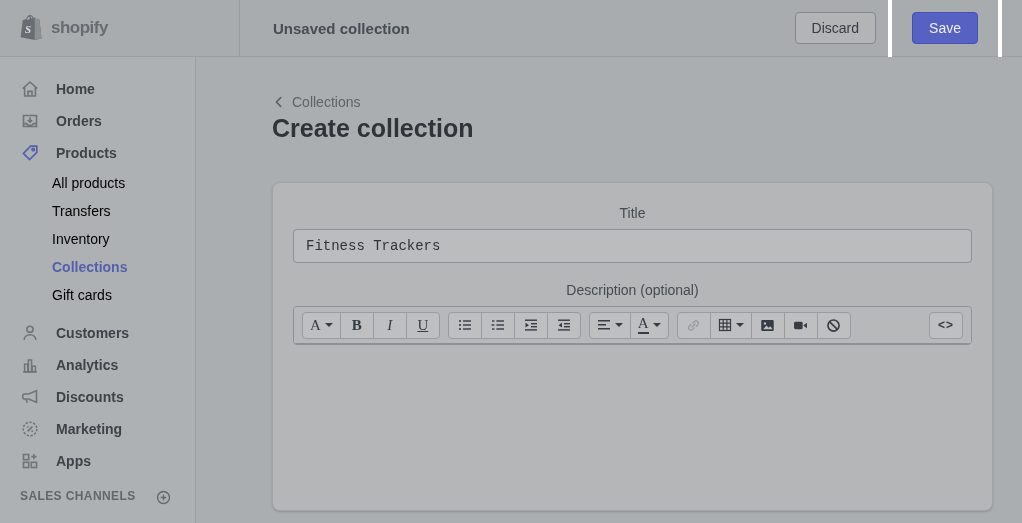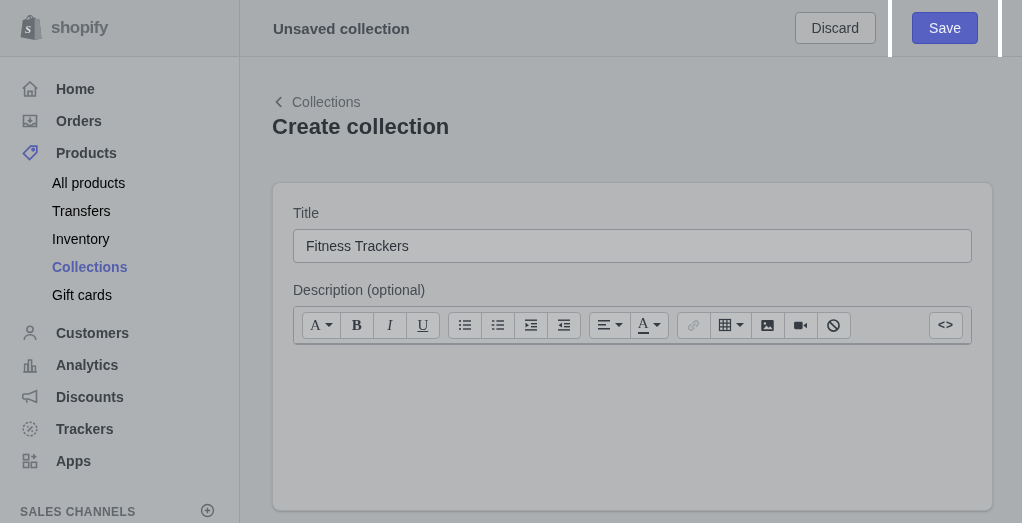--- a/index.html
+++ b/index.html
@@ -25,62 +25,62 @@
   .logo-word { font-size:17px; font-weight:700; color:#676c72; letter-spacing:-0.5px; }
   .topbar-title { margin-left:33px; font-size:15px; font-weight:700; color:#474d54; }
   .topbar-actions { margin-left:auto; display:flex; align-items:center; gap:12px; padding-right:20px; }
   .btn { font-family:inherit; font-size:14px; border-radius:4px; padding:7px 16px; cursor:pointer; }
   .btn-discard { background:#b2b4b6; border:1px solid #85888b; color:#373d43; }
   .save-ring { display:inline-block; border:4px solid #ffffff; padding:20px; }
   .btn-save { background:#5661c1; border:1px solid #4350b4; color:#eef0fb; }
 
   
   .sidebar {
-    position:absolute; top:57px; left:0; width:240px; bottom:0;
+    position:absolute; top:57px; left:0; width:196px; bottom:0;
     background:#aeb1b3; border-right:1px solid #9da0a2; padding-top:16px;
   }
   .nav-item {
     height:32px; display:flex; align-items:center; gap:16px;
     padding-left:20px; font-size:14px; font-weight:600; color:#3d4349; cursor:pointer;
   }
   .nav-item .nicon { color:#6e747a; width:20px; height:20px; }
   .nav-item.accent-icon .nicon { color:#565fab; }
   .nav-sub { padding:0; }
   .nav-sub-item {
     height:28px; display:flex; align-items:center; padding-left:52px;
     font-size:14px; font-weight:400; color:#000000; cursor:pointer;
   }
   .nav-sub-item.selected { color:#5560ac; font-weight:700; }
   .nav-gap { height:8px; }
   .sales-channels {
     position:absolute; bottom:0; left:0; right:1px; height:34px;
-    display:flex; align-items:flex-end; justify-content:space-between;
+    display:flex; align-items:flex-start; justify-content:space-between;
     padding:0 22px 4px 20px;
     font-size:12px; font-weight:700; letter-spacing:0.4px; color:#62676c;
   }
   .sales-channels .plus { color:#62676c; cursor:pointer; }
 
   
   .main { position:absolute; top:57px; left:240px; right:0; bottom:0; background:#abaeb0; }
   .breadcrumb {
     position:absolute; left:33px; top:37px; display:flex; align-items:center; gap:7px;
     font-size:14px; color:#5d6artisan368; color:#5d6368; cursor:pointer;
   }
-  .page-title { position:absolute; left:32px; top:57px; font-size:22px; font-weight:700; color:#2e343a; }
+  .page-title { position:absolute; left:32px; top:57px; font-size:25px; font-weight:700; color:#2e343a; }
 
   .card {
     position:absolute; left:32px; top:125px; width:721px; height:329px;
     background:#b4b6b8; border:1px solid #a2a5a7; border-radius:8px;
     box-shadow:0 1px 2px rgba(60,64,67,0.25);
     padding:22px 20px;
   }
-  .field-label { font-size:14px; color:#454b51; margin-bottom:8px; }
+  .field-label { font-size:14px; color:#454b51; margin-bottom:8px;text-align:center; }
   .title-input {
     width:100%; height:34px; background:#babcbe; border:1px solid #8c9197;
-    border-radius:4px; padding:0 12px; font-family:Liberation Sans, sans-serif; font-size:14px; color:#2e343a;
+    border-radius:4px; padding:0 12px; font-family:Liberation Mono, monospace; font-size:14px; color:#2e343a;
   }
   .desc-label { margin-top:19px; }
 
   .editor { border:1px solid #8c9197; border-radius:4px; overflow:hidden; }
   .editor-toolbar {
     display:flex; align-items:center; gap:8px; padding:5px 8px;
     background:#b6b8ba; border-bottom:1px solid #8c9197; height:37px;
   }
   .tb-group { display:flex; }
   .tb-btn {
@@ -205,21 +205,21 @@
 
   <div class="nav-item">
     <span class="nicon">
       <svg width="20" height="20" viewBox="0 0 20 20" fill="none" stroke="currentColor" stroke-width="1.5">
         <circle cx="10" cy="10" r="6.8" stroke-dasharray="2.4 1.5"></circle>
           <path d="M7.6 12.4 l4.8-4.8"></path>
           <circle cx="7.8" cy="7.8" r="0.9" fill="currentColor" stroke="none"></circle>
           <circle cx="12.2" cy="12.2" r="0.9" fill="currentColor" stroke="none"></circle>
       </svg>
     </span>
-    <span>Trackers</span>
+    <span>Marketing</span>
   </div>
 
   <div class="nav-item">
     <span class="nicon">
       <svg width="20" height="20" viewBox="0 0 20 20" fill="none" stroke="currentColor" stroke-width="1.6">
         <rect x="3.5" y="3.5" width="5.2" height="5.2"></rect>
           <rect x="3.5" y="11.3" width="5.2" height="5.2"></rect>
           <rect x="11.3" y="11.3" width="5.2" height="5.2"></rect>
           <path d="M13.9 3 v5.2 M11.3 5.6 h5.2"></path>
       </svg>

